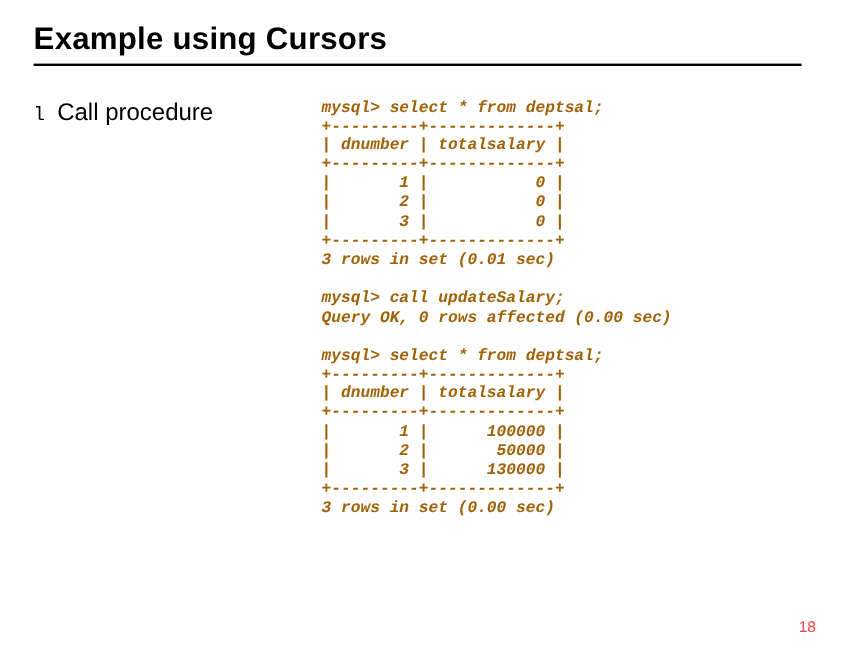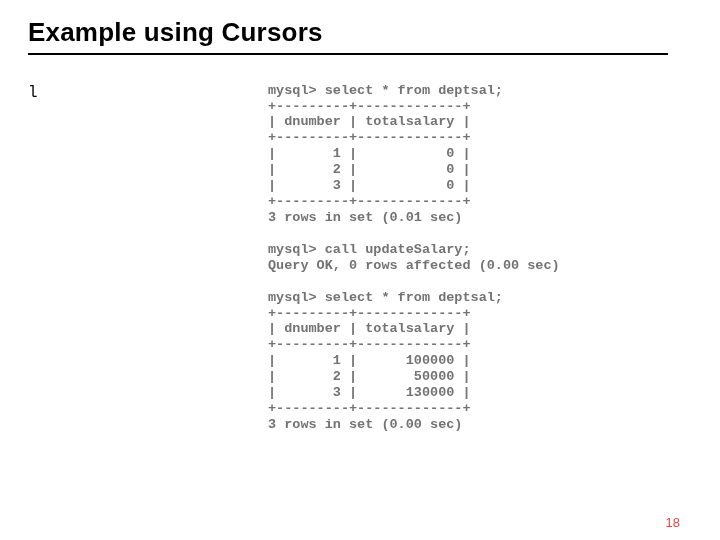--- a/index.html
+++ b/index.html
@@ -52,21 +52,22 @@
     font-size: 16px;
     line-height: 1;
     padding-top: 2px;
   }
   .code {
     font-family: "Courier New", Courier, monospace;
     font-size: 13.5px;
     line-height: 1.18;
     white-space: pre;
     font-weight: bold;
-    color: #737373;
+    color: #a16207;
+    font-style: italic;
   }
   .pagenum {
     position: absolute;
     right: 16px;
     bottom: 10px;
     font-size: 13px;
     font-family: Arial, sans-serif;
     color: #ef4444;
   }
 </style>
@@ -75,20 +76,21 @@
 
 <div class="slide">
 
   <h1 class="title">Example using Cursors</h1>
   <hr class="rule">
 
   <div class="body">
     <div class="bullets">
       <div class="bullet">
         <span class="dot">l</span>
+        <span>Call procedure</span>
       </div>
     </div>
 
     <div class="code">mysql&gt; select * from deptsal;
 +---------+-------------+
 | dnumber | totalsalary |
 +---------+-------------+
 |       1 |           0 |
 |       2 |           0 |
 |       3 |           0 |

